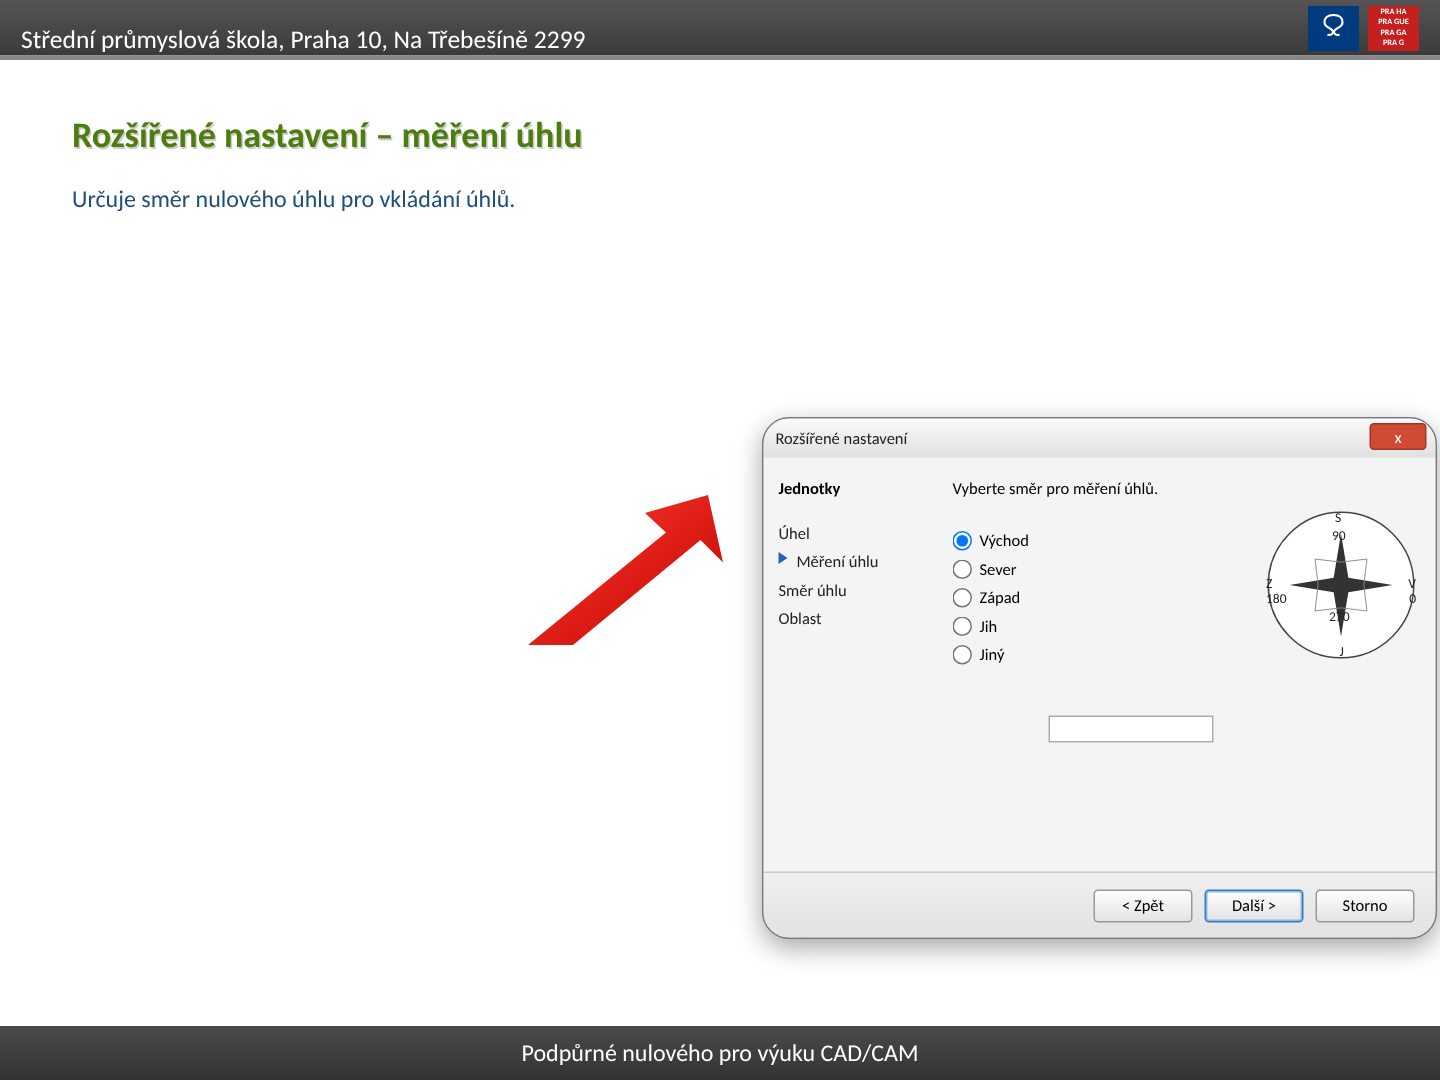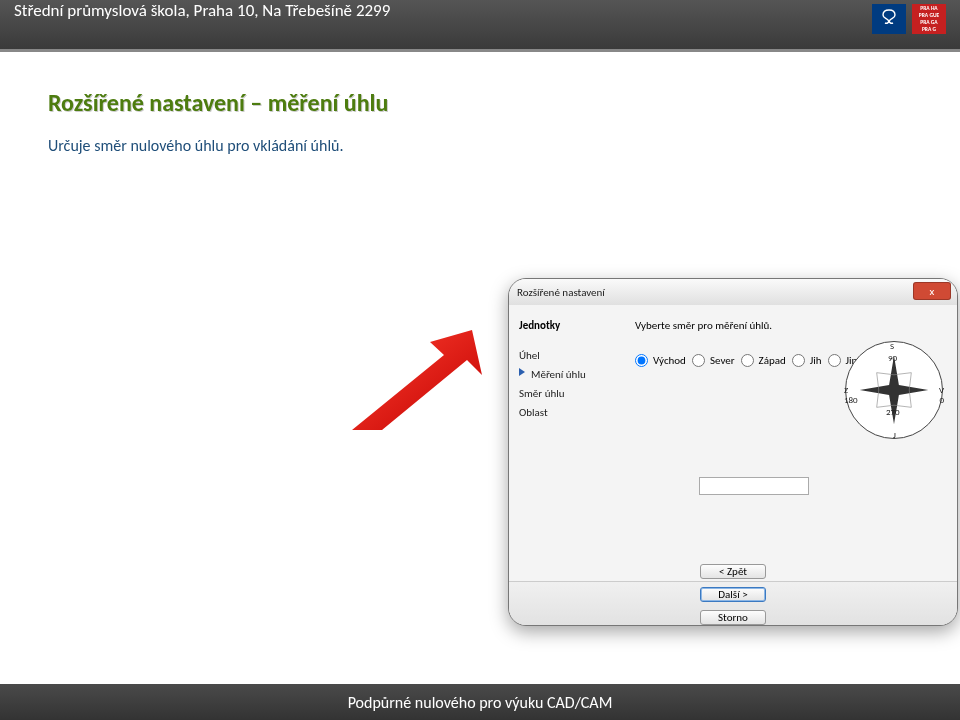--- a/index.html
+++ b/index.html
@@ -5,24 +5,24 @@
   * { box-sizing: border-box; margin: 0; padding: 0; }
   body {
     width: 960px; height: 720px;
     font-family: "Segoe UI", Calibri, Arial, sans-serif;
     background: #fff;
     position: relative;
     overflow: hidden;
     color: #000;
   }
   .topbar {
-    width: 100%; height: 52px;
+    width: 100%; height: 40px;
     background: linear-gradient(#555,#3a3a3a);
     color: #fff;
-    display: flex; align-items: flex-start;
+    display: flex; align-items: flex-end;
     padding: 0 14px;
     font-size: 17px;
     font-weight: 400;
     position: relative;
     border-bottom: 3px solid #888;
   }
   .topbar .logos { position:absolute; right:14px; top:4px; display:flex; gap:6px; }
   .logo-box { width:34px; height:30px; display:flex; align-items:center; justify-content:center; font-size:8px; font-weight:bold; text-align:center; line-height:7px; }
   .logo-sps { background:#003b80; color:#fff; }
   .logo-prg { background:#c52020; color:#fff; }
@@ -96,21 +96,21 @@
     border-bottom:4px solid transparent;
     border-left:6px solid #2b5faf;
     margin-right:2px;
   }
   .mainpane {
     flex:1;
     padding:14px 12px 0 6px;
     position:relative;
   }
   .instr { font-size:11px; margin-bottom:22px; }
-  .radios { display:flex; flex-direction:row; gap:6px; }
+  .radios { display:flex; flex-direction:column; gap:6px; }
   .radio { display:flex; align-items:center; gap:5px; font-size:11px;}
   .radio input { margin:0; }
 
   .compass {
     position:absolute;
     right:14px; top:36px;
     width:98px; height:98px;
     border:1px solid #444;
     border-radius:50%;
     background:#fff;
@@ -133,21 +133,21 @@
     width:110px; height:18px;
     border:1px solid #aaa; background:#fff;
   }
 
   .dlg-buttons{
     position:absolute; bottom:0; left:0; right:0;
     height:44px;
     border-top:1px solid #ccc;
     background:linear-gradient(#f0f0f0,#e2e2e2);
     display:flex; justify-content:flex-end; align-items:center;
-    padding:0 14px; gap:8px;flex-direction:column;
+    padding:0 14px; gap:8px;
   }
   .btn{
     height:22px; min-width:66px;
     border:1px solid #999;
     border-radius:3px;
     background:linear-gradient(#fdfdfd,#e4e4e4);
     font-size:11px;
     display:flex; align-items:center; justify-content:center;
     padding:0 8px;
   }

